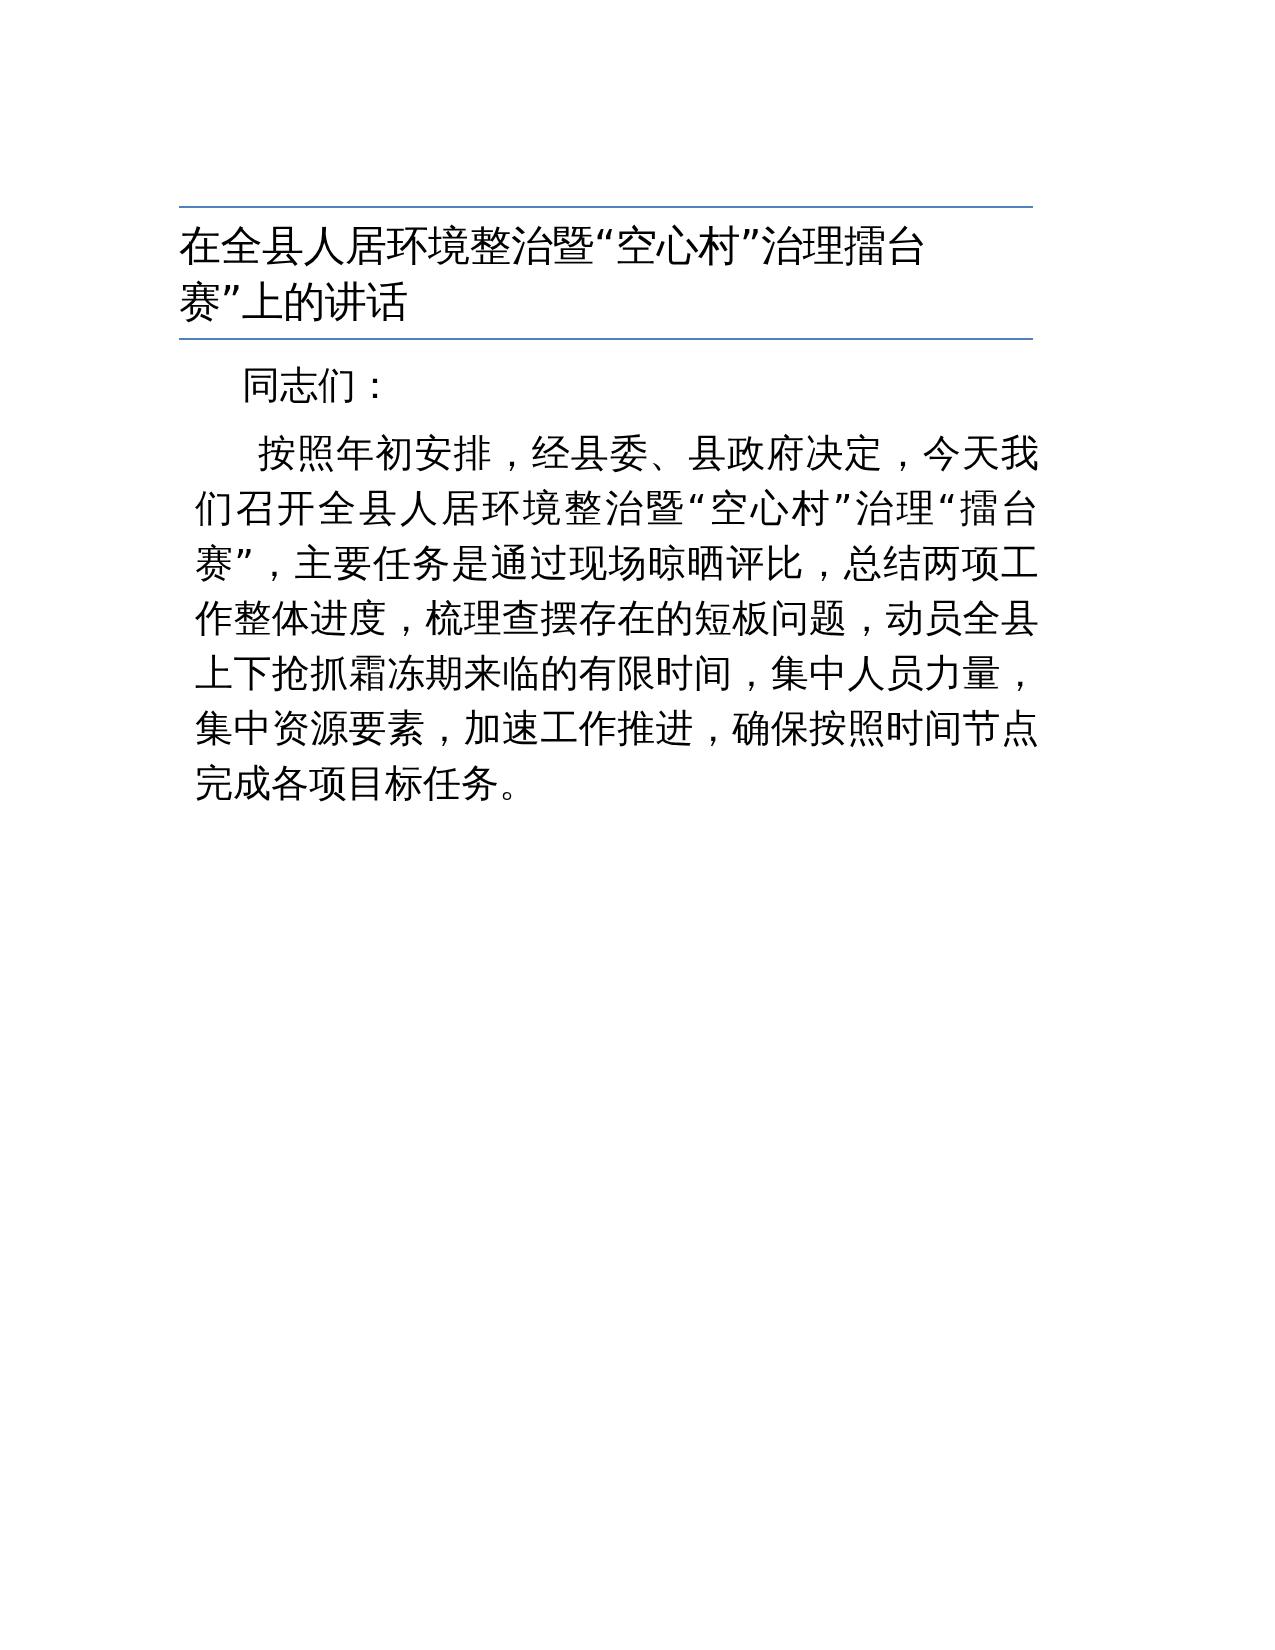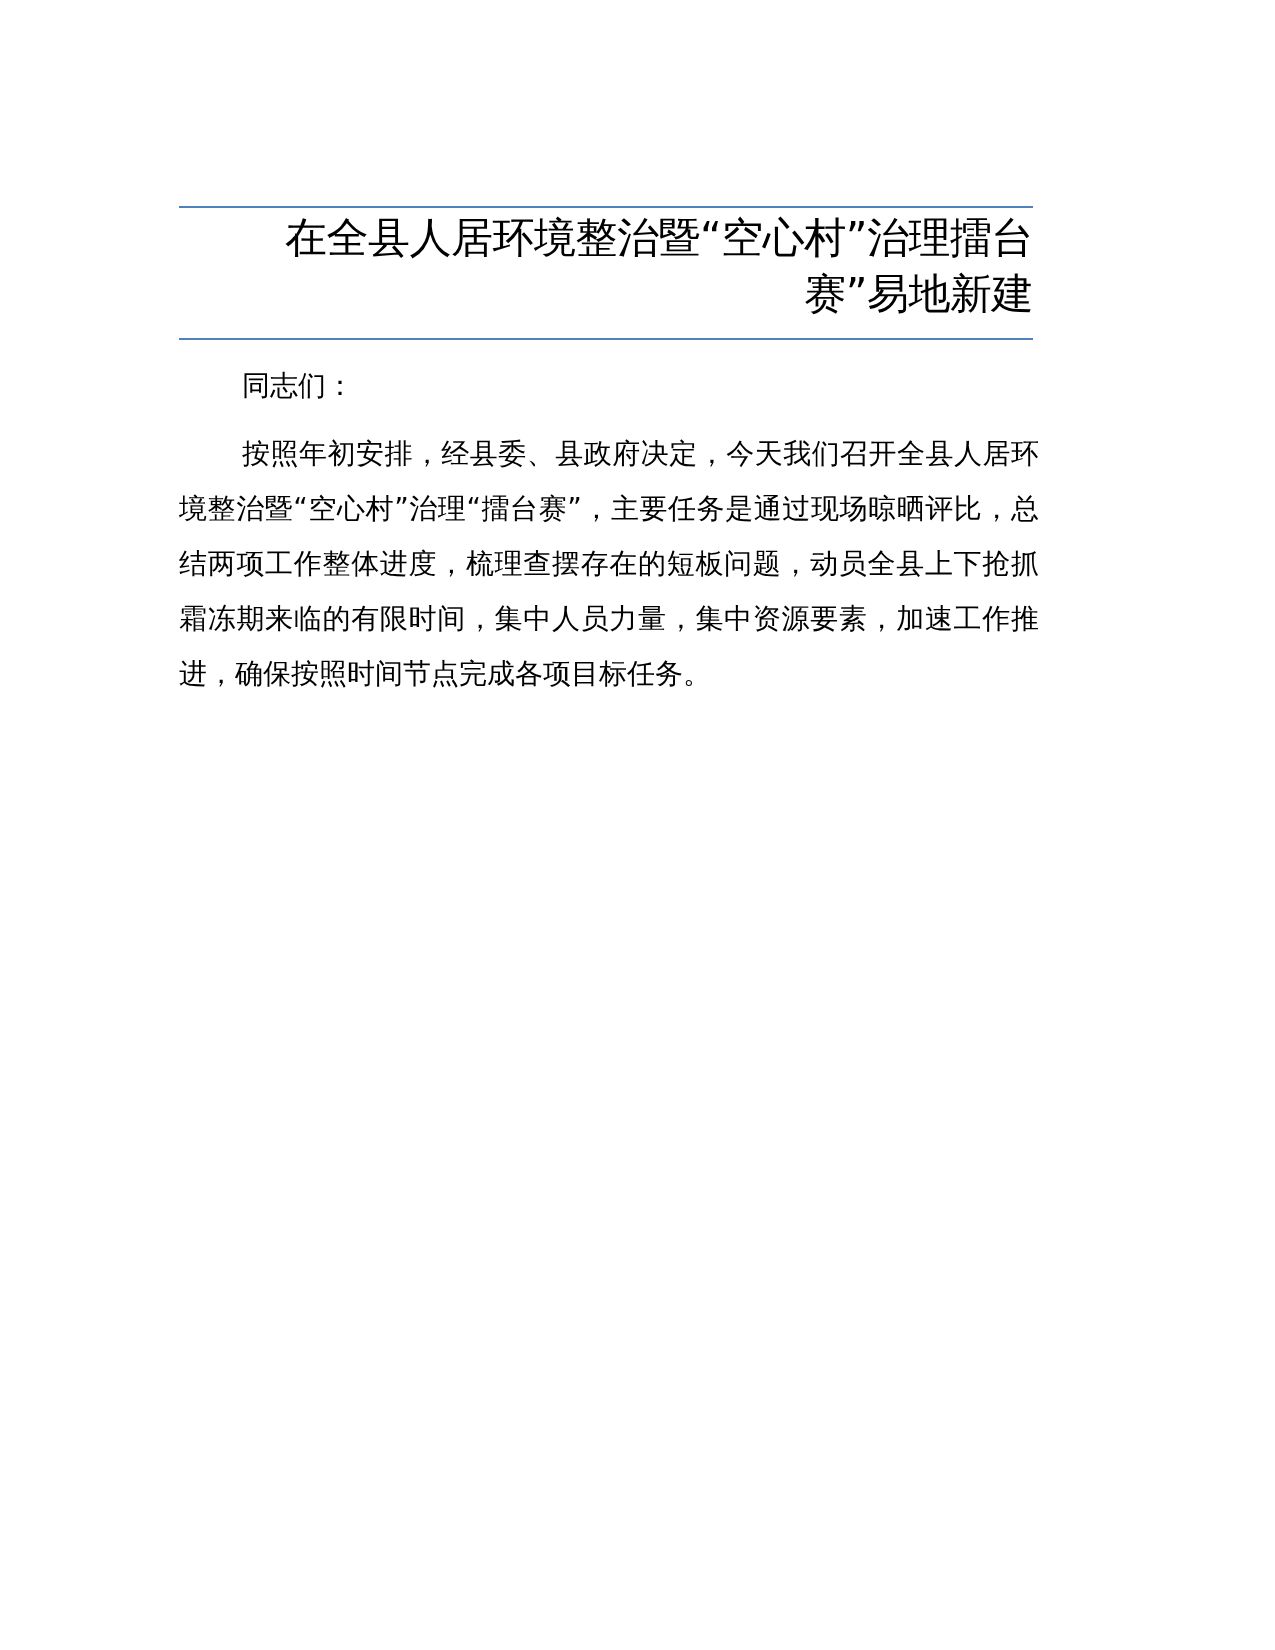--- a/index.html
+++ b/index.html
@@ -28,56 +28,57 @@
       left: 179px;
       width: 854px;
       height: 2px;
       background: #4f81bd;
     }
     .rule.top { top: 206px; }
     .rule.bottom { top: 338px; }
     .title {
       position: absolute;
       left: 179px;
-      top: 210px;
+      top: 218px;
       width: 854px;
-      text-align: right;
+      text-align: left;
       font-size: 42px;
       line-height: 56px;
       letter-spacing: -0.5px;
     }
     .body-text {
       position: absolute;
       left: 179px;
       top: 358px;
       width: 860px;
-      font-size: 28px;
+      font-size: 38px;
       line-height: 55px;
       letter-spacing: 0px;
     }
     .para {
       margin: 0;
       text-indent: 63px;
       text-align: justify;
     }
     .para.gap {
       margin-top: 13px;
+      margin-left: 16px;
     }
     .para.salutation {
       margin-bottom: 0;
     }
   </style>
 </head>
 <body>
 
 <div class="page">
   <div class="rule top"></div>
   <div class="title">
     <div>在全县人居环境整治暨“空心村”治理擂台</div>
-    <div>赛”易地新建</div>
+    <div>赛”上的讲话</div>
   </div>
   <div class="rule bottom"></div>
 
   <div class="body-text">
     <p class="para salutation">同志们：</p>
     <p class="para gap">按照年初安排，经县委、县政府决定，今天我们召开全县人居环境整治暨“空心村”治理“擂台赛”，主要任务是通过现场晾晒评比，总结两项工作整体进度，梳理查摆存在的短板问题，动员全县上下抢抓霜冻期来临的有限时间，集中人员力量，集中资源要素，加速工作推进，确保按照时间节点完成各项目标任务。</p>
   </div>
 </div>
 
 </body></html>

